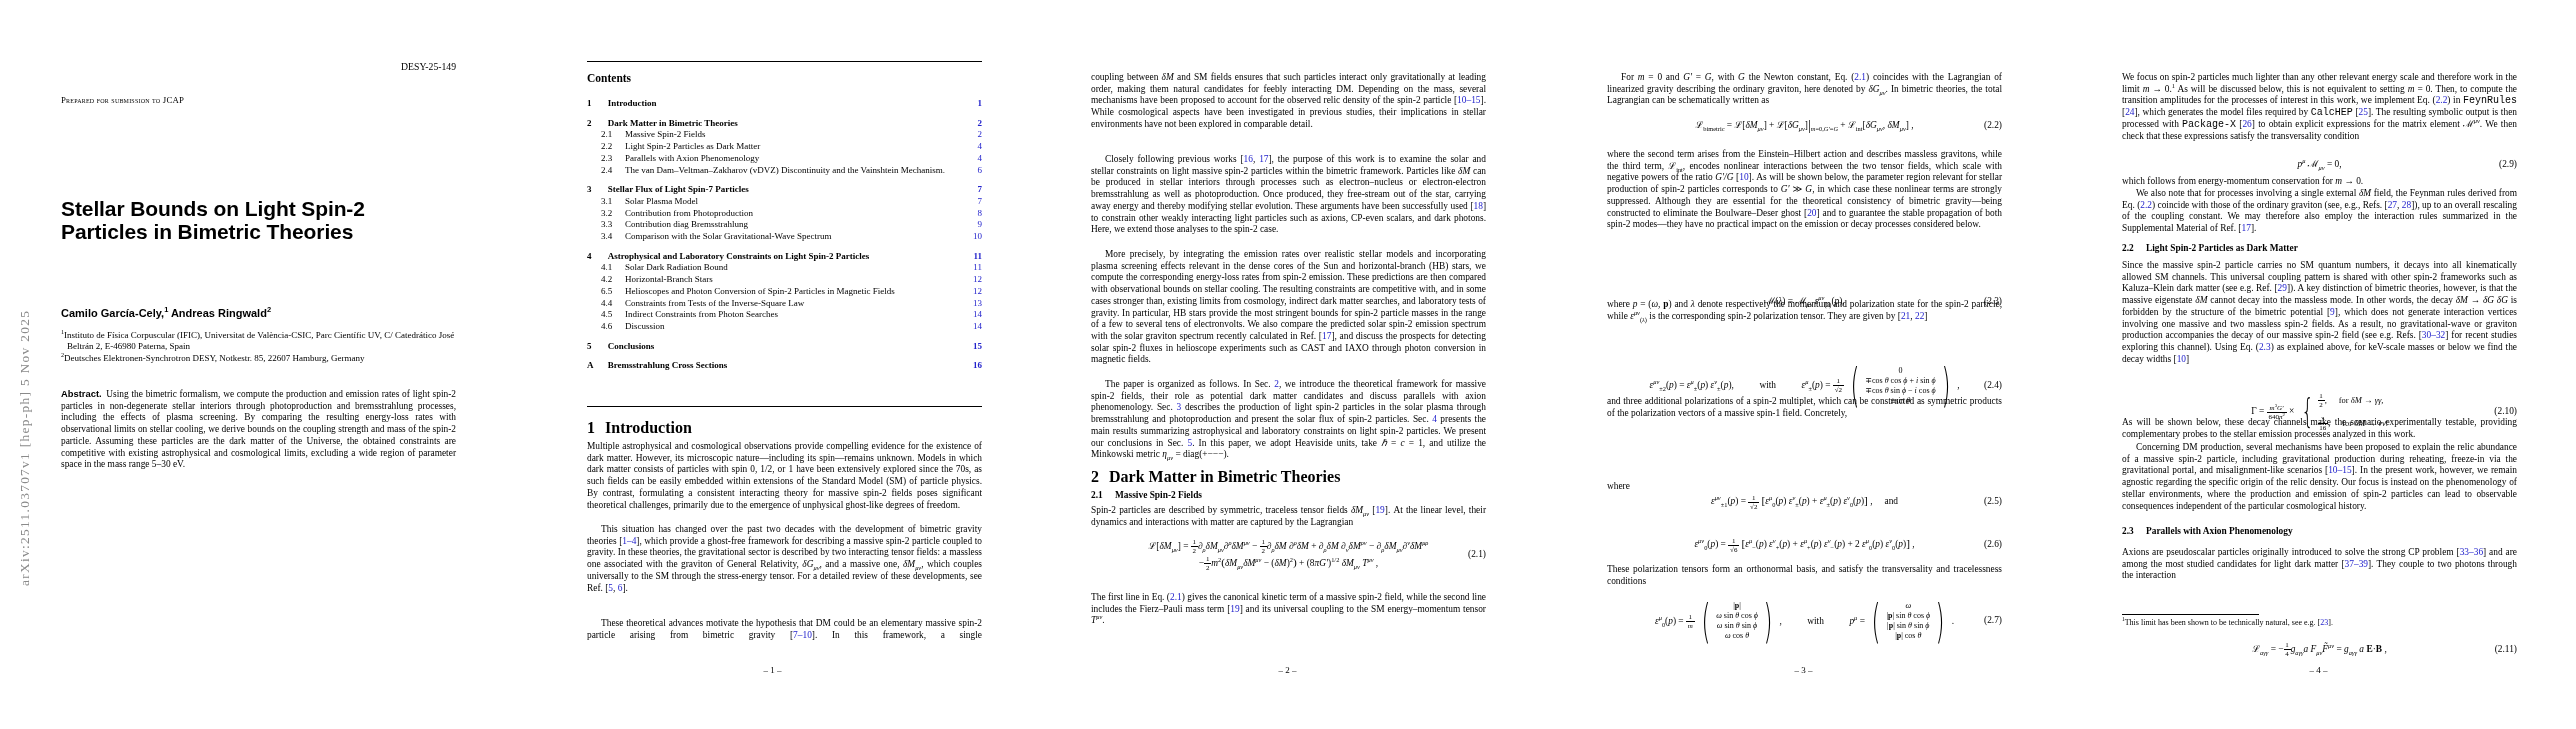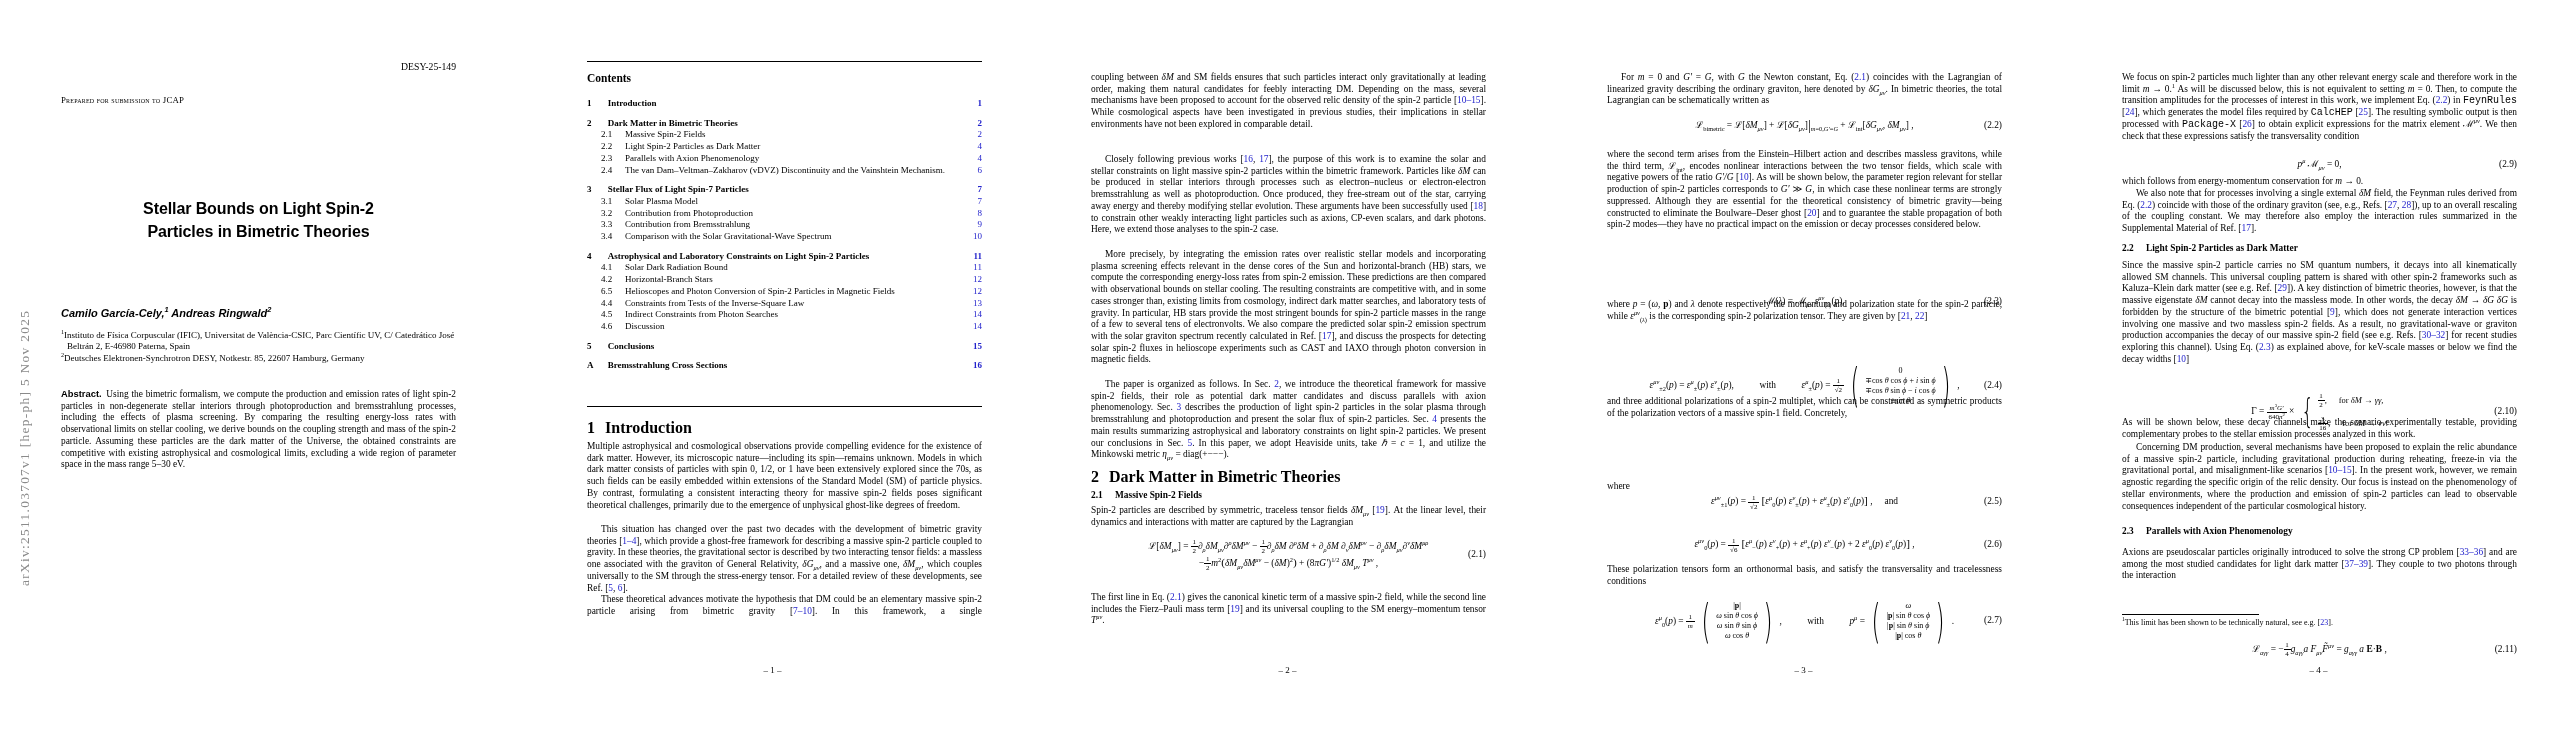--- a/index.html
+++ b/index.html
@@ -12,22 +12,22 @@
   .ind{text-indent:14px;}
   .ctj{text-align-last:justify;}
   .lk{color:#2222cc;}
   .tt{font-family:"Liberation Mono","DejaVu Sans Mono",monospace;font-size:10px;}
   .sf{font-family:"Liberation Sans",sans-serif;}
   sup,sub{font-size:68%;line-height:0;}
   .rule{height:0.7px;background:#000;}
   
   .desy{font-size:9.7px;text-align:right;}
   .note{font-size:8.8px;font-variant:small-caps;letter-spacing:0.2px;}
-  .title{font-family:"Liberation Sans",sans-serif;font-weight:700;font-size:16px;line-height:23px;letter-spacing:-0.1px;text-align:center;}
-  .authors{font-family:"Liberation Sans",sans-serif;font-weight:700;font-size:11px;font-style:italic;}
+  .title{font-family:"Liberation Sans",sans-serif;font-weight:700;font-size:21px;line-height:23px;letter-spacing:-0.1px;}
+  .authors{font-family:"Liberation Sans",sans-serif;font-weight:700;font-size:11px;}
   .affil{font-size:9px;line-height:10.8px;padding-left:6px;text-indent:-6px;margin-bottom:1.2px;}
   
   .cont{font-size:11.5px;font-weight:700;}
   .trow{display:flex;font-size:9px;line-height:11.7px;}
   .trow.l1{font-weight:700;}
   .trow.gap{margin-top:8px;}
   .trow .tn{flex:0 0 20.7px;}
   .trow.l2{padding-left:14px;}
   .trow.l2 .tn{flex:0 0 24px;}
   .trow .ti{flex:1;padding-right:6px;}
@@ -120,21 +120,21 @@
         <span class="ti">Solar Plasma Model</span>
         <span class="tp">7</span>
       </div>
     <div class="trow l2">
         <span class="tn">3.2</span>
         <span class="ti">Contribution from Photoproduction</span>
         <span class="tp">8</span>
       </div>
     <div class="trow l2">
         <span class="tn">3.3</span>
-        <span class="ti">Contribution from Bremsstrahlung</span>
+        <span class="ti">Contribution diag Bremsstrahlung</span>
         <span class="tp">9</span>
       </div>
     <div class="trow l2">
         <span class="tn">3.4</span>
         <span class="ti">Comparison with the Solar Gravitational-Wave Spectrum</span>
         <span class="tp">10</span>
       </div>
     <div class="trow l1 gap">
         <span class="tn">4</span>
         <span class="ti">Astrophysical and Laboratory Constraints on Light Spin-2 Particles</span>
@@ -178,21 +178,21 @@
     <div class="trow l1 gap">
         <span class="tn">A</span>
         <span class="ti">Bremsstrahlung Cross Sections</span>
         <span class="tp">16</span>
       </div>
   </div>
   <div class="tb rule" style="top:406px"></div>
   <div class="tb sh1" style="top:419px"><span class="shn">1</span><span>Introduction</span></div>
   <div class="tb bt" style="top:441px">Multiple astrophysical and cosmological observations provide compelling evidence for the existence of dark matter. However, its microscopic nature—including its spin—remains unknown. Models in which dark matter consists of particles with spin 0, 1/2, or 1 have been extensively explored since the 70s, as such fields can be easily embedded within extensions of the Standard Model (SM) of particle physics. By contrast, formulating a consistent interacting theory for massive spin-2 fields poses significant theoretical challenges, primarily due to the emergence of unphysical ghost-like degrees of freedom.</div>
   <div class="tb bt ind" style="top:524px">This situation has changed over the past two decades with the development of bimetric gravity theories [<span class="lk">1–4</span>], which provide a ghost-free framework for describing a massive spin-2 particle coupled to gravity. In these theories, the gravitational sector is described by two interacting tensor fields: a massless one associated with the graviton of General Relativity, <i>δG<sub>μν</sub></i>, and a massive one, <i>δM<sub>μν</sub></i>, which couples universally to the SM through the stress-energy tensor. For a detailed review of these developments, see Ref. [<span class="lk">5</span>, <span class="lk">6</span>].</div>
-  <div class="tb bt ind ctj" style="top:594px">These theoretical advances motivate the hypothesis that DM could be an elementary massive spin-2 particle arising from bimetric gravity [<span class="lk">7–10</span>]. In this framework, a single</div>
+  <div class="tb bt ind ctj" style="top:618px">These theoretical advances motivate the hypothesis that DM could be an elementary massive spin-2 particle arising from bimetric gravity [<span class="lk">7–10</span>]. In this framework, a single</div>
   <div class="pfoot">– 1 –</div>
 </div>
 
 <div class="pg" id="pg3">
   <div class="tb bt" style="top:72px">coupling between <i>δM</i> and SM fields ensures that such particles interact only gravitationally at leading order, making them natural candidates for feebly interacting DM. Depending on the mass, several mechanisms have been proposed to account for the observed relic density of the spin-2 particle [<span class="lk">10–15</span>]. While cosmological aspects have been investigated in previous studies, their implications in stellar environments have not been explored in comparable detail.</div>
   <div class="tb bt ind" style="top:154px">Closely following previous works [<span class="lk">16</span>, <span class="lk">17</span>], the purpose of this work is to examine the solar and stellar constraints on light massive spin-2 particles within the bimetric framework. Particles like <i>δM</i> can be produced in stellar interiors through processes such as electron–nucleus or electron-electron bremsstrahlung as well as photoproduction. Once produced, they free-stream out of the star, carrying away energy and thereby modifying stellar evolution. These arguments have been successfully used [<span class="lk">18</span>] to constrain other weakly interacting light particles such as axions, CP-even scalars, and dark photons. Here, we extend those analyses to the spin-2 case.</div>
   <div class="tb bt ind" style="top:249px">More precisely, by integrating the emission rates over realistic stellar models and incorporating plasma screening effects relevant in the dense cores of the Sun and horizontal-branch (HB) stars, we compute the corresponding energy-loss rates from spin-2 emission. These predictions are then compared with observational bounds on stellar cooling. The resulting constraints are competitive with, and in some cases stronger than, existing limits from cosmology, indirect dark matter searches, and laboratory tests of gravity. In particular, HB stars provide the most stringent bounds for spin-2 particle masses in the range of a few to several tens of electronvolts. We also compare the predicted solar spin-2 emission spectrum with the solar graviton spectrum recently calculated in Ref. [<span class="lk">17</span>], and discuss the prospects for detecting solar spin-2 fluxes in helioscope experiments such as CAST and IAXO through photon conversion in magnetic fields.</div>
   <div class="tb bt ind" style="top:379px">The paper is organized as follows. In Sec. <span class="lk">2</span>, we introduce the theoretical framework for massive spin-2 fields, their role as potential dark matter candidates and discuss parallels with axion phenomenology. Sec. <span class="lk">3</span> describes the production of light spin-2 particles in the solar plasma through bremsstrahlung and photoproduction and present the solar flux of spin-2 particles. Sec. <span class="lk">4</span> presents the main results summarizing astrophysical and laboratory constraints on light spin-2 particles. We present our conclusions in Sec. <span class="lk">5</span>. In this paper, we adopt Heaviside units, take <i>ℏ</i> = <i>c</i> = 1, and utilize the Minkowski metric <i>η<sub>μν</sub></i> = diag(+−−−).</div>
   <div class="tb sh1" style="top:468px"><span class="shn">2</span><span>Dark Matter in Bimetric Theories</span></div>
   <div class="tb sh2" style="top:490px"><span class="shn">2.1</span><span>Massive Spin-2 Fields</span></div>

